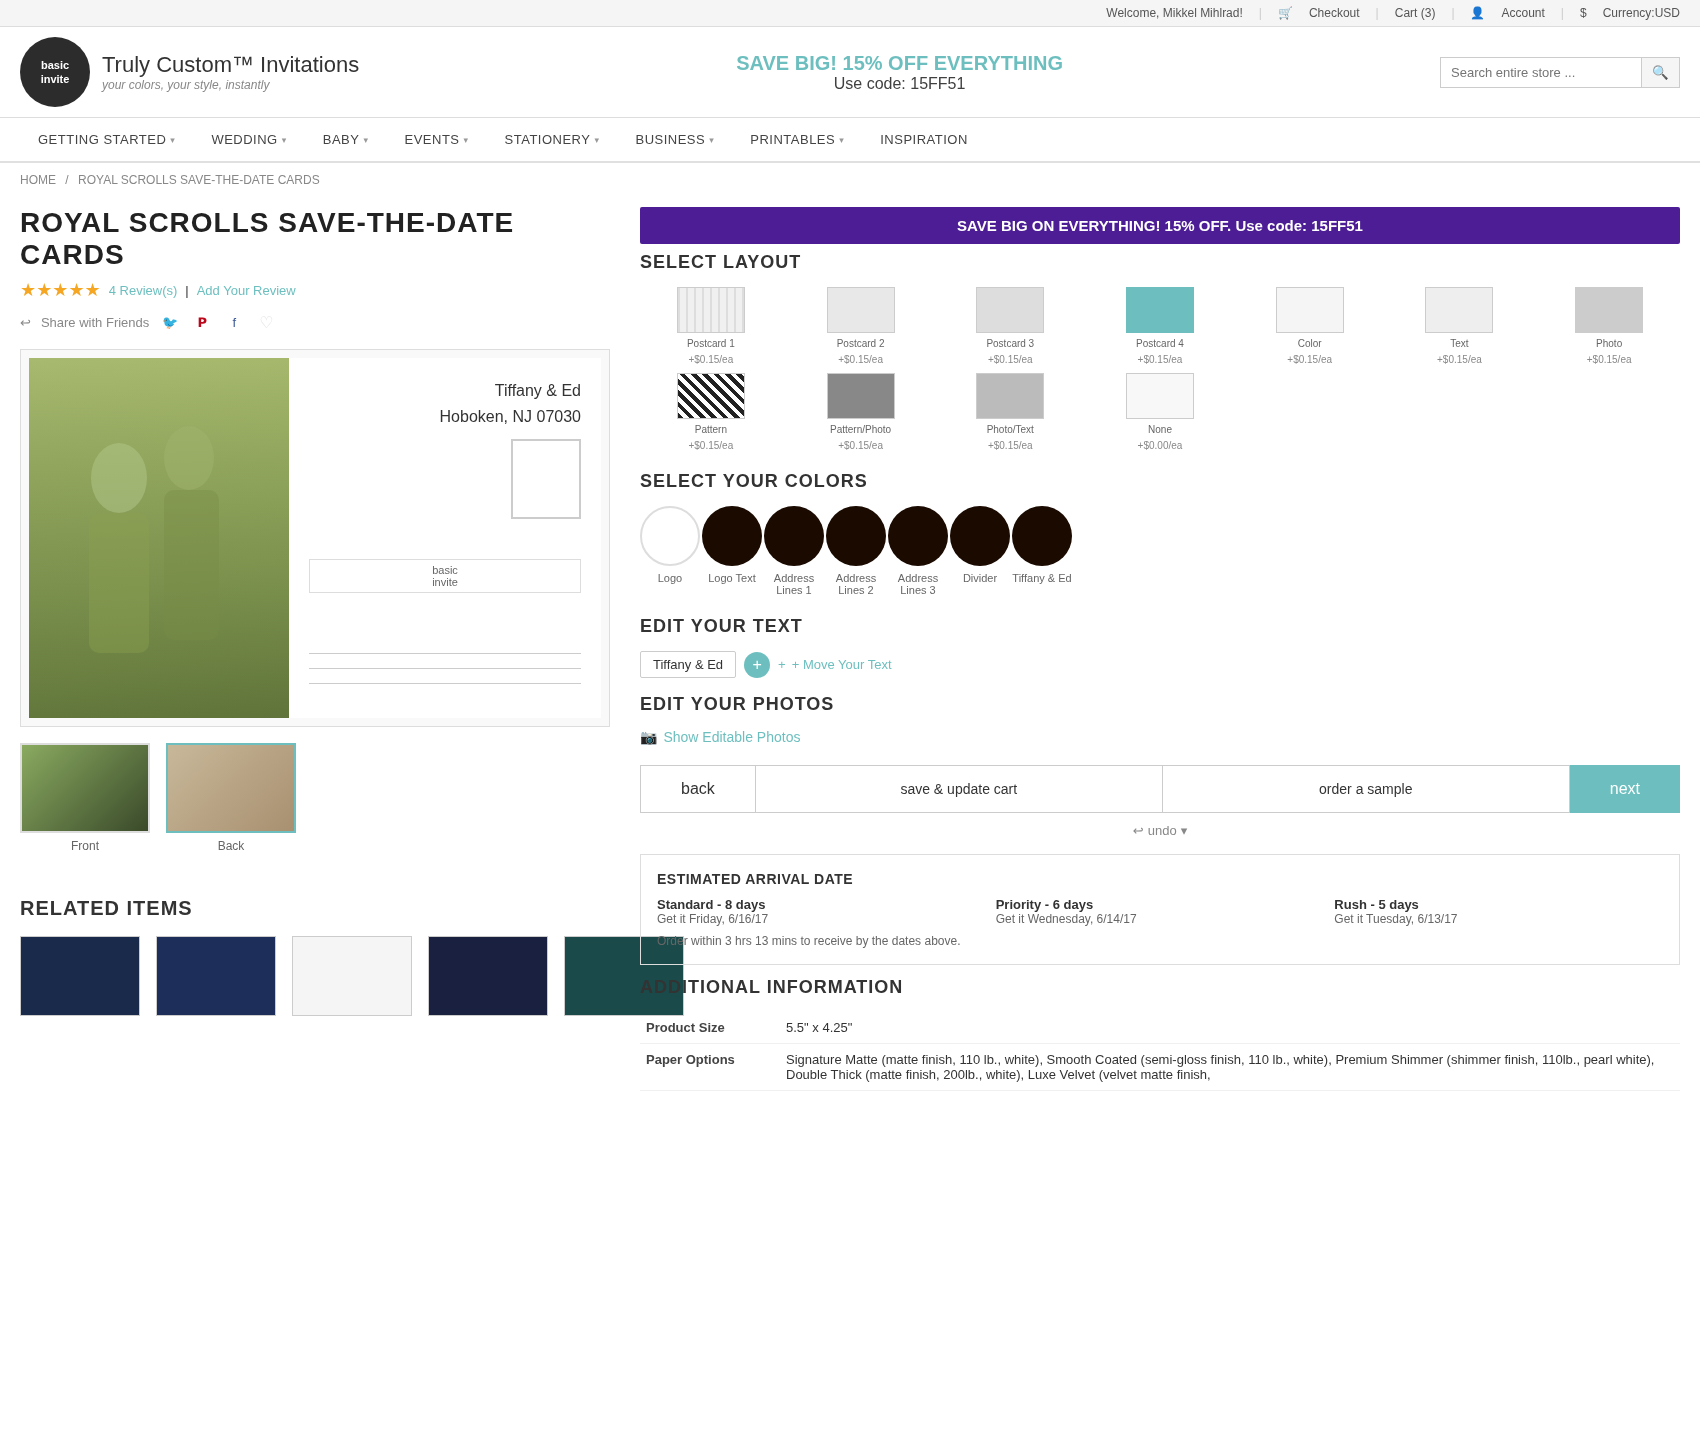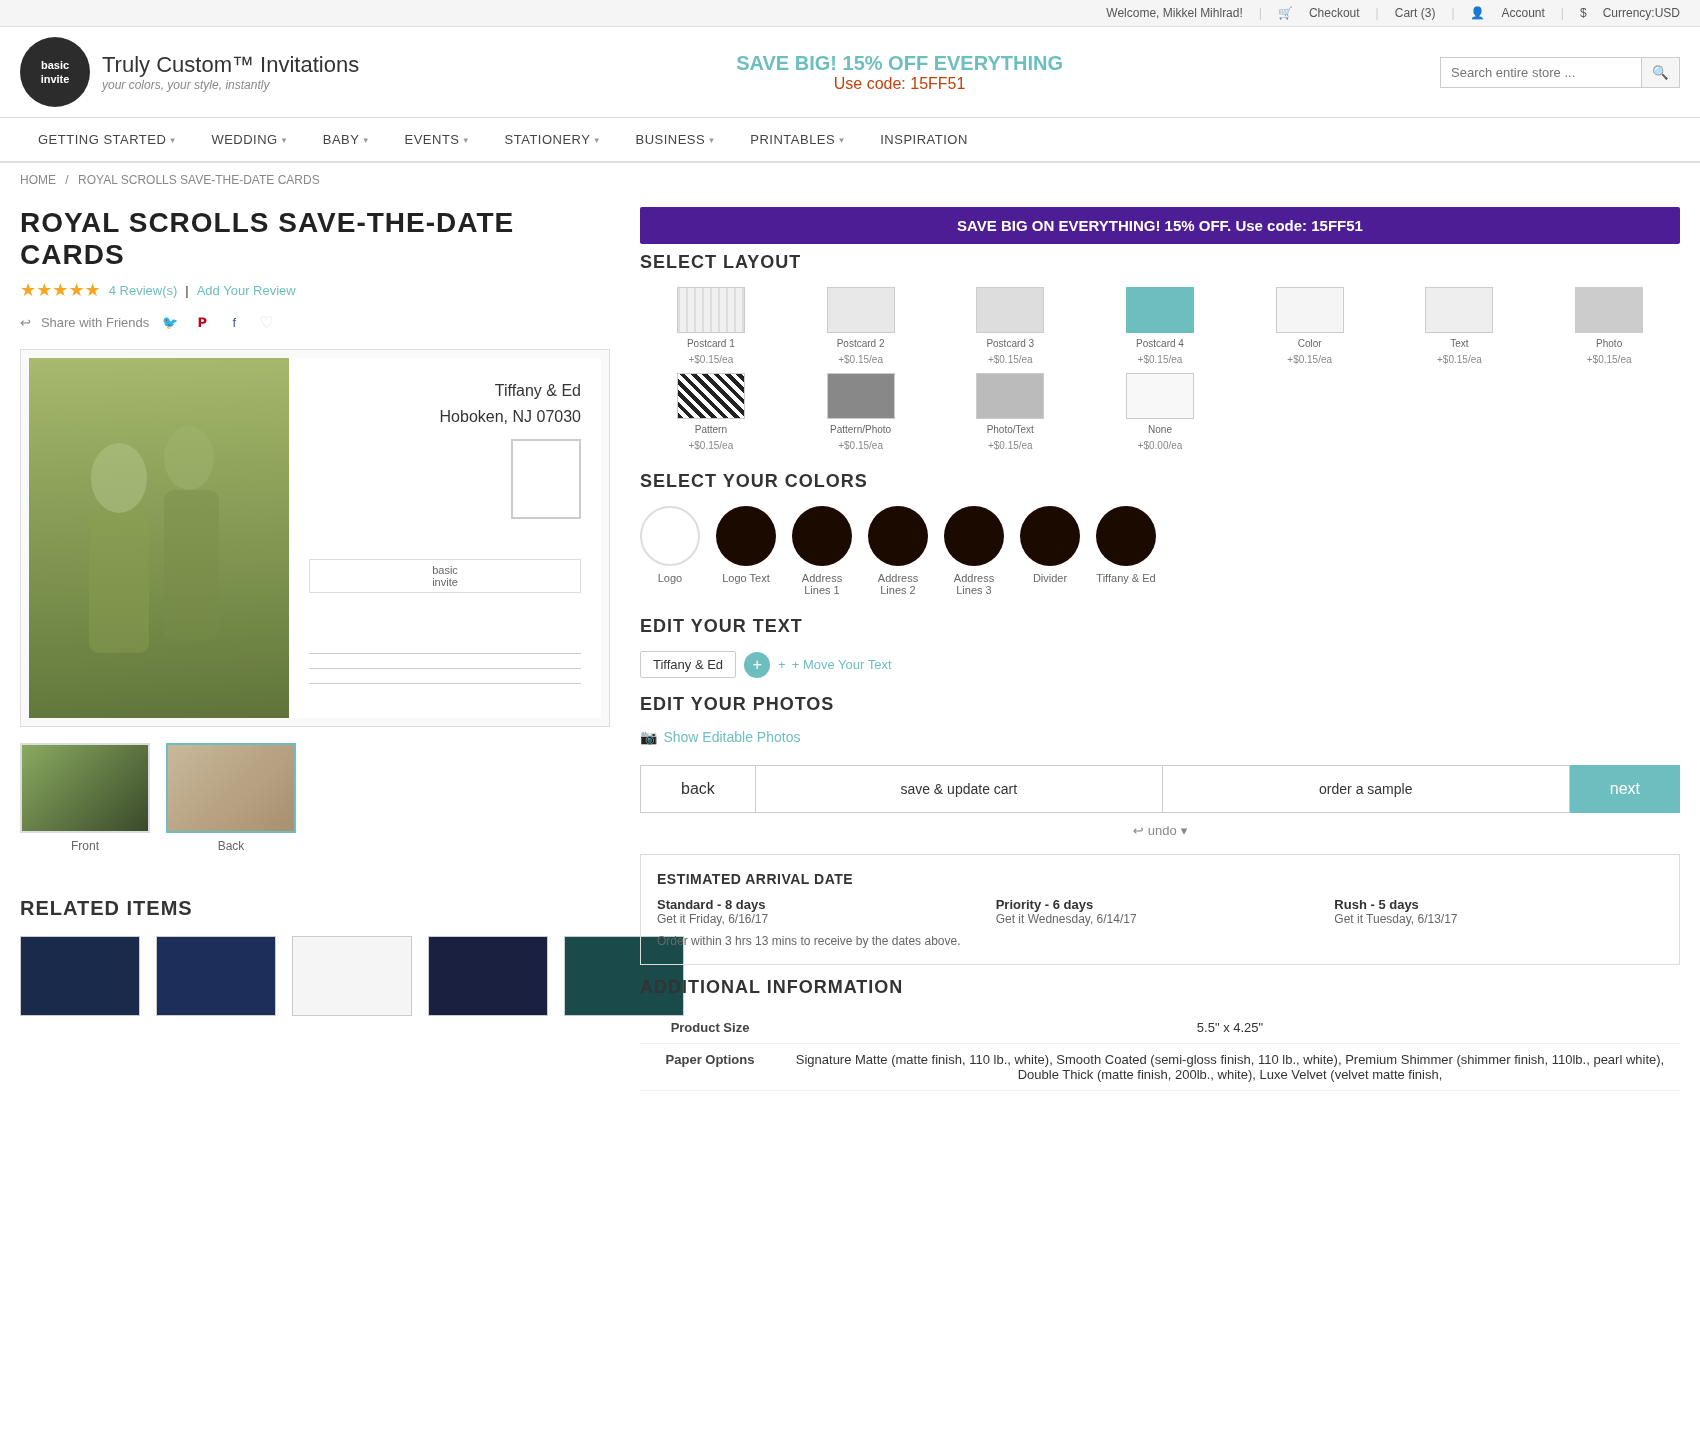--- a/index.html
+++ b/index.html
@@ -12,21 +12,21 @@
 
     
     .header { display: flex; align-items: center; padding: 10px 20px; border-bottom: 1px solid #ddd; }
     .logo-area { display: flex; align-items: center; gap: 12px; min-width: 320px; }
     .logo-circle { width: 70px; height: 70px; background: #2c2c2c; border-radius: 50%; display: flex; flex-direction: column; align-items: center; justify-content: center; color: #fff; font-size: 11px; font-weight: bold; text-align: center; line-height: 1.3; }
     .logo-text { display: flex; flex-direction: column; }
     .logo-text .brand { font-size: 22px; color: #333; }
     .logo-text .tagline { font-size: 12px; color: #888; font-style: italic; }
     .promo-center { flex: 1; text-align: center; }
     .promo-center .promo-main { color: #6dbfbf; font-size: 20px; font-weight: bold; }
-    .promo-center .promo-code { color: #c2410c; font-size: 16px; }
+    .promo-center .promo-code { color: #404040; font-size: 16px; }
     .search-area { min-width: 240px; display: flex; align-items: center; }
     .search-box { border: 1px solid #ccc; padding: 7px 10px; font-size: 13px; flex: 1; outline: none; }
     .search-btn { background: #f5f5f5; border: 1px solid #ccc; border-left: none; padding: 7px 10px; cursor: pointer; }
 
     
     .nav { background: #fff; border-bottom: 2px solid #e0e0e0; padding: 0 20px; display: flex; align-items: center; gap: 0; }
     .nav-item { padding: 14px 18px; font-size: 13px; color: #444; cursor: pointer; white-space: nowrap; display: flex; align-items: center; gap: 4px; text-transform: uppercase; letter-spacing: 0.5px; font-weight: 500; }
     .nav-chevron { font-size: 9px; color: #999; }
 
     
@@ -75,21 +75,21 @@
 
     
     .layouts-grid { display: grid; grid-template-columns: repeat(7, 1fr); gap: 8px; margin-bottom: 20px; }
     .layout-item { display: flex; flex-direction: column; align-items: center; gap: 4px; cursor: pointer; }
     .layout-thumb { width: 68px; height: 46px; border: 1px solid #ccc; background: #f0f0f0; display: flex; align-items: center; justify-content: center; font-size: 9px; color: #999; overflow: hidden; position: relative; }
     .layout-thumb.selected { border: 2px solid #6dbfbf; }
     .layout-label { font-size: 10px; color: #666; text-align: center; line-height: 1.3; }
     .layout-price { font-size: 10px; color: #888; }
 
     
-    .colors-row { display: flex; gap: 16px; margin-bottom: 20px; flex-wrap: wrap; }
+    .colors-row { display: flex; gap: 2px; margin-bottom: 20px; flex-wrap: wrap; }
     .color-item { display: flex; flex-direction: column; align-items: center; gap: 6px; }
     .color-circle { width: 60px; height: 60px; border-radius: 50%; cursor: pointer; border: 2px solid transparent; }
     .color-circle.white-circle { background: #fff; border: 2px solid #ddd; }
     .color-label { font-size: 11px; color: #666; text-align: center; }
 
     
     .edit-text-row { display: flex; align-items: center; gap: 8px; margin-bottom: 16px; }
     .text-tag { background: #fff; border: 1px solid #ccc; padding: 5px 12px; font-size: 13px; border-radius: 2px; }
     .add-btn { background: #6dbfbf; color: #fff; border: none; width: 26px; height: 26px; border-radius: 50%; cursor: pointer; font-size: 16px; display: flex; align-items: center; justify-content: center; }
     .move-text-link { color: #6dbfbf; text-decoration: none; font-size: 13px; display: flex; align-items: center; gap: 4px; }
@@ -110,21 +110,21 @@
     
     .arrival-box { border: 1px solid #ddd; padding: 16px; margin-bottom: 12px; }
     .arrival-title { font-weight: bold; font-size: 14px; margin-bottom: 10px; text-transform: uppercase; letter-spacing: 0.5px; }
     .arrival-grid { display: grid; grid-template-columns: repeat(3, 1fr); gap: 10px; margin-bottom: 8px; }
     .arrival-item .arrival-type { font-weight: bold; font-size: 13px; }
     .arrival-item .arrival-date { font-size: 12px; color: #666; }
     .arrival-note { font-size: 12px; color: #666; }
 
     
     .additional-title { font-size: 18px; font-weight: bold; text-transform: uppercase; letter-spacing: 1px; margin-bottom: 14px; }
-    .info-table { width: 100%; border-collapse: collapse; font-size: 13px; text-align: center; }
+    .info-table { width: 100%; border-collapse: collapse; font-size: 13px; }
     .info-table td { padding: 8px 6px; vertical-align: top; border-bottom: 1px solid #f0f0f0; }
     .info-table td:first-child { font-weight: bold; width: 140px; color: #444; white-space: nowrap; }
 
     
     .related-title { font-size: 20px; font-weight: bold; text-transform: uppercase; letter-spacing: 1px; margin-bottom: 16px; padding-top: 20px; }
     .related-items { display: flex; gap: 16px; }
     .related-item { width: 120px; }
     .related-img { width: 120px; height: 80px; background: #e0e0e0; border: 1px solid #ccc; display: flex; align-items: center; justify-content: center; font-size: 10px; color: #888; overflow: hidden; }
     .related-img.navy { background: #1a2a4a; }
     .related-img.dark-blue { background: #1e2e5a; }

